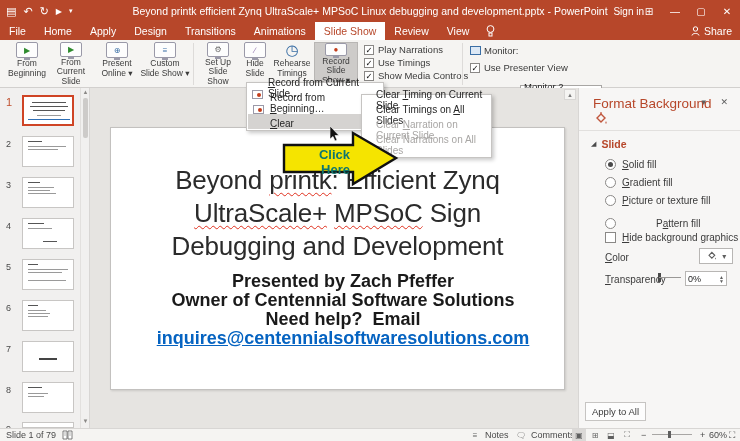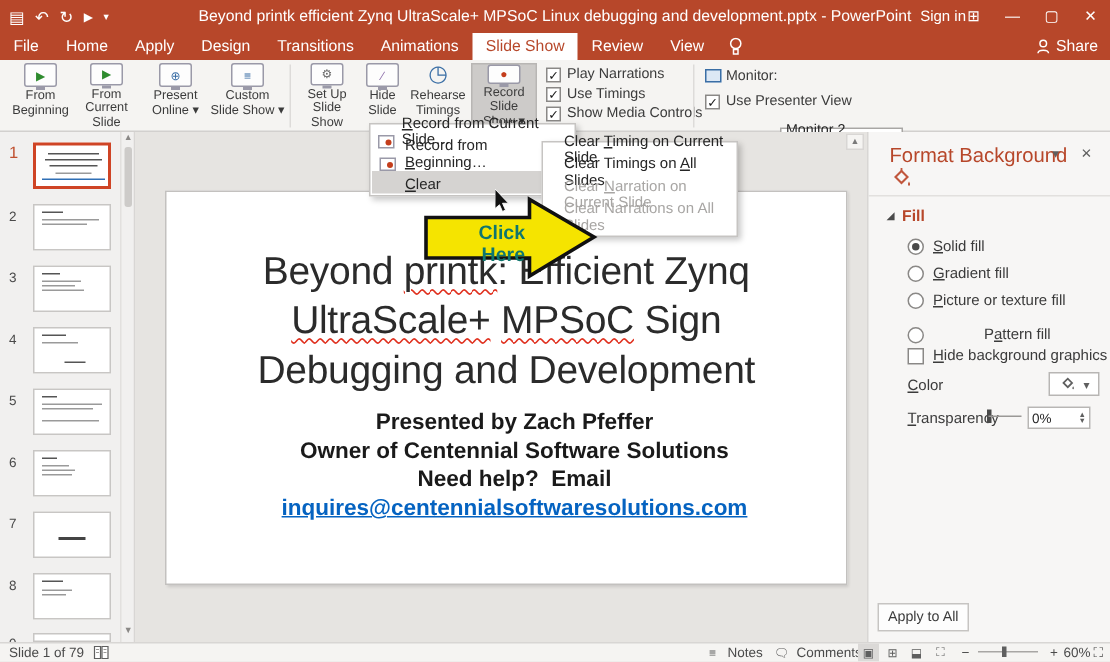--- a/index.html
+++ b/index.html
@@ -45,21 +45,21 @@
   .tline { position:absolute; background:#9a9a9a; height:1px; }
   .scrollbar-v { position:absolute; left:80px; top:88px; width:9px; height:340px; background:#f1f0ef; border-left:1px solid #e2e0de; font-size:6px; color:#8a8886; }
   .sb-arrow { position:absolute; left:1px; width:7px; text-align:center; }
   .sb-thumb { position:absolute; left:2px; width:5px; background:#cdcbc9; border-radius:2px; }
 
   
   #canvas { left:90px; top:88px; width:488px; height:340px; background:#e6e4e1; }
   #slide { left:110px; top:127px; width:455px; height:263px; background:#fff; border:1px solid #c3c1bf; box-shadow:1px 1px 2px rgba(0,0,0,.12); }
   #slide-title { margin-top:36px; text-align:center; font-size:26px; line-height:33px; color:#2b2b2b; letter-spacing:-0.2px; }
   .squiggle { text-decoration:underline; text-decoration-style:wavy; text-decoration-color:#e0301e; text-decoration-thickness:1px; text-underline-offset:3px; }
-  .subline { text-align:center; font-size:15px; font-weight:bold; line-height:19px; color:#1a1a1a; white-space:pre-wrap;padding-left:11px; }
+  .subline { text-align:center; font-size:18px; font-weight:bold; line-height:19px; color:#1a1a1a; white-space:pre-wrap;padding-left:11px; }
   #email-link { color:#0563c1; text-decoration:underline; font-weight:bold; }
   #canvas-scroll-up { left:564px; top:89px; width:12px; height:11px; background:#f5f4f2; border:1px solid #d8d6d4; font-size:6px; text-align:center; line-height:10px; color:#7a7a7a; }
 
   
   #pane { left:578px; top:88px; width:162px; height:340px; background:#f7f6f5; border-left:1px solid #d8d6d4; }
   #pane-title { position:absolute; left:14px; top:8px; font-size:13.5px; color:#b7472a; }
   .pane-hbtn { position:absolute; top:9px; font-size:9px; color:#5f5f5f; }
   #pane-sep { position:absolute; left:0; top:42px; width:162px; height:1px; background:#e2e0de; }
   #fill-header { position:absolute; left:12px; top:50px; font-size:10.5px; font-weight:bold; color:#b7472a; display:flex; gap:5px; align-items:center; }
   .radio-row { position:absolute; left:26px; display:flex; align-items:center; gap:6px; font-size:10px; color:#3b3b3b; }
@@ -315,21 +315,21 @@
     <div style="position:absolute;left:14px;top:24px;">
       <svg width="15" height="14" viewBox="0 0 15 14">
           <path d="M4 6 L8 2 L12 6 L8 10 Z" fill="none" stroke="#c0563c" stroke-width="1.4"></path>
           <path d="M8 2 L8 0" stroke="#c0563c" stroke-width="1.2"></path>
           <path d="M13 9 q1.4 2.2 0 3 q-1.4 -0.8 0 -3" fill="#c0563c"></path>
         </svg>
     </div>
     <div id="pane-sep"></div>
     <div id="fill-header">
       <span style="font-size:7px;color:#4a4a4a;">◢</span>
-      <span>Fill</span>
+      <span>Slide</span>
     </div>
     <div class="radio-row" style="top:71px;">
       <span class="radio sel"></span>
       <span><u>S</u>olid fill</span>
     </div>
     <div class="radio-row" style="top:89px;">
       <span class="radio"></span>
       <span><u>G</u>radient fill</span>
     </div>
     <div class="radio-row" style="top:107px;">

